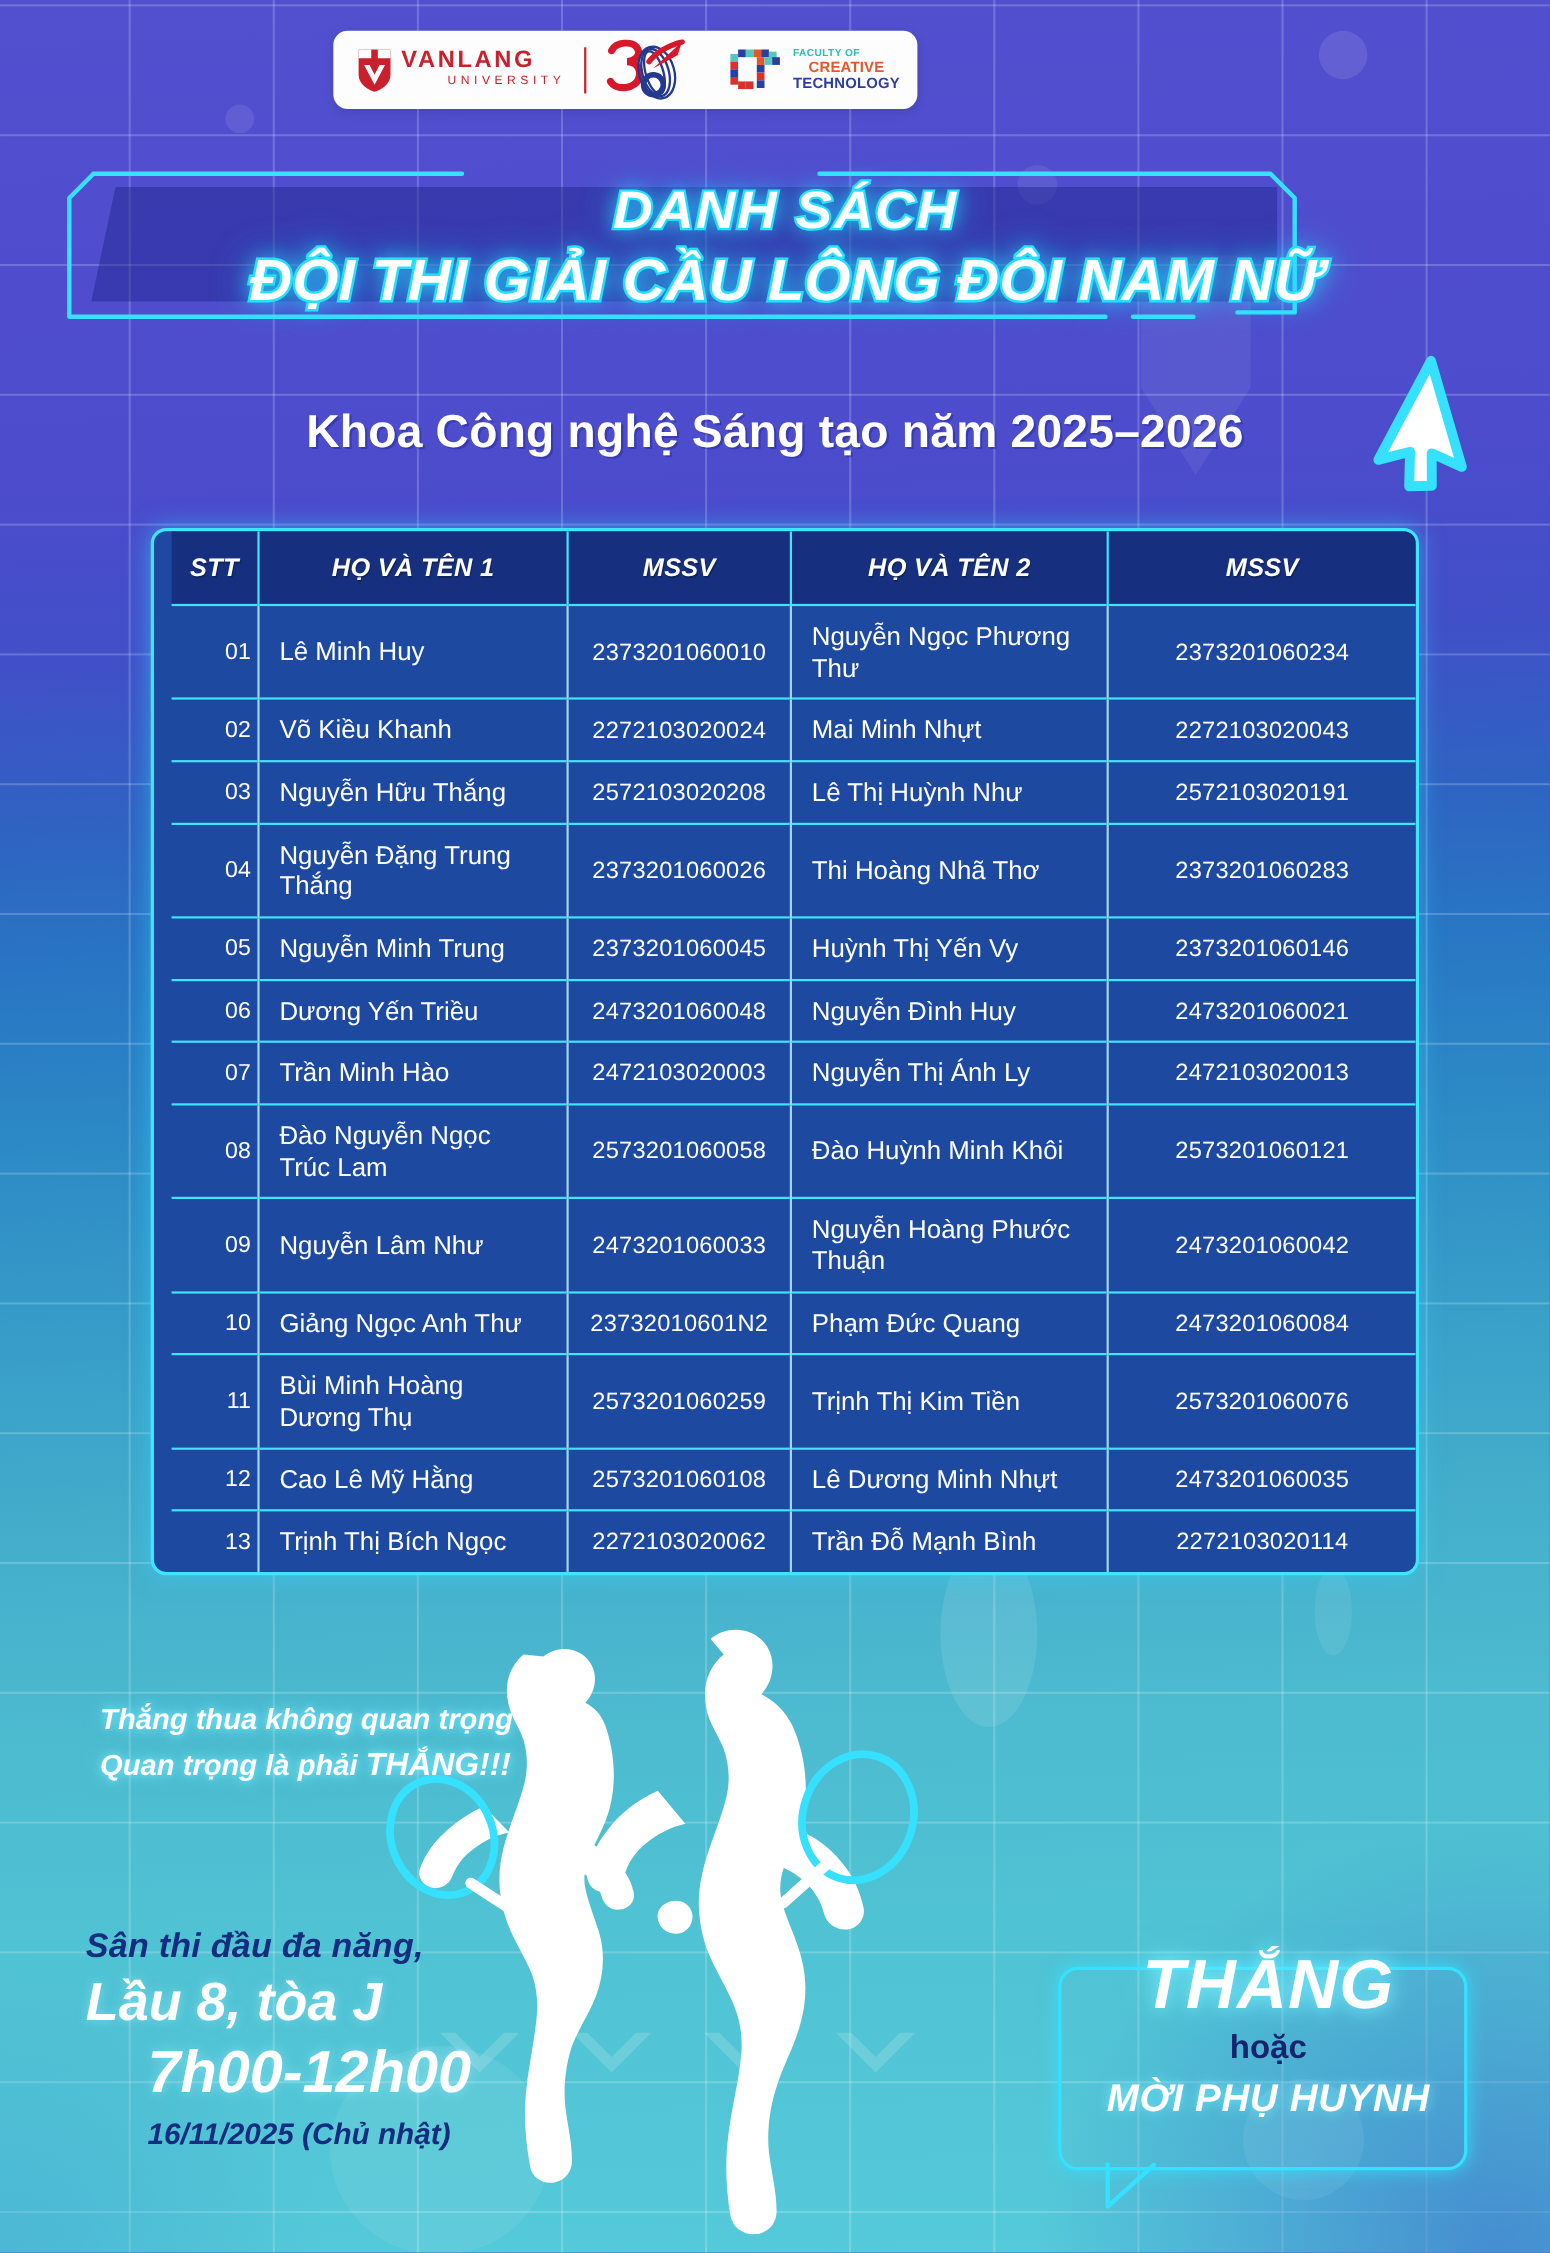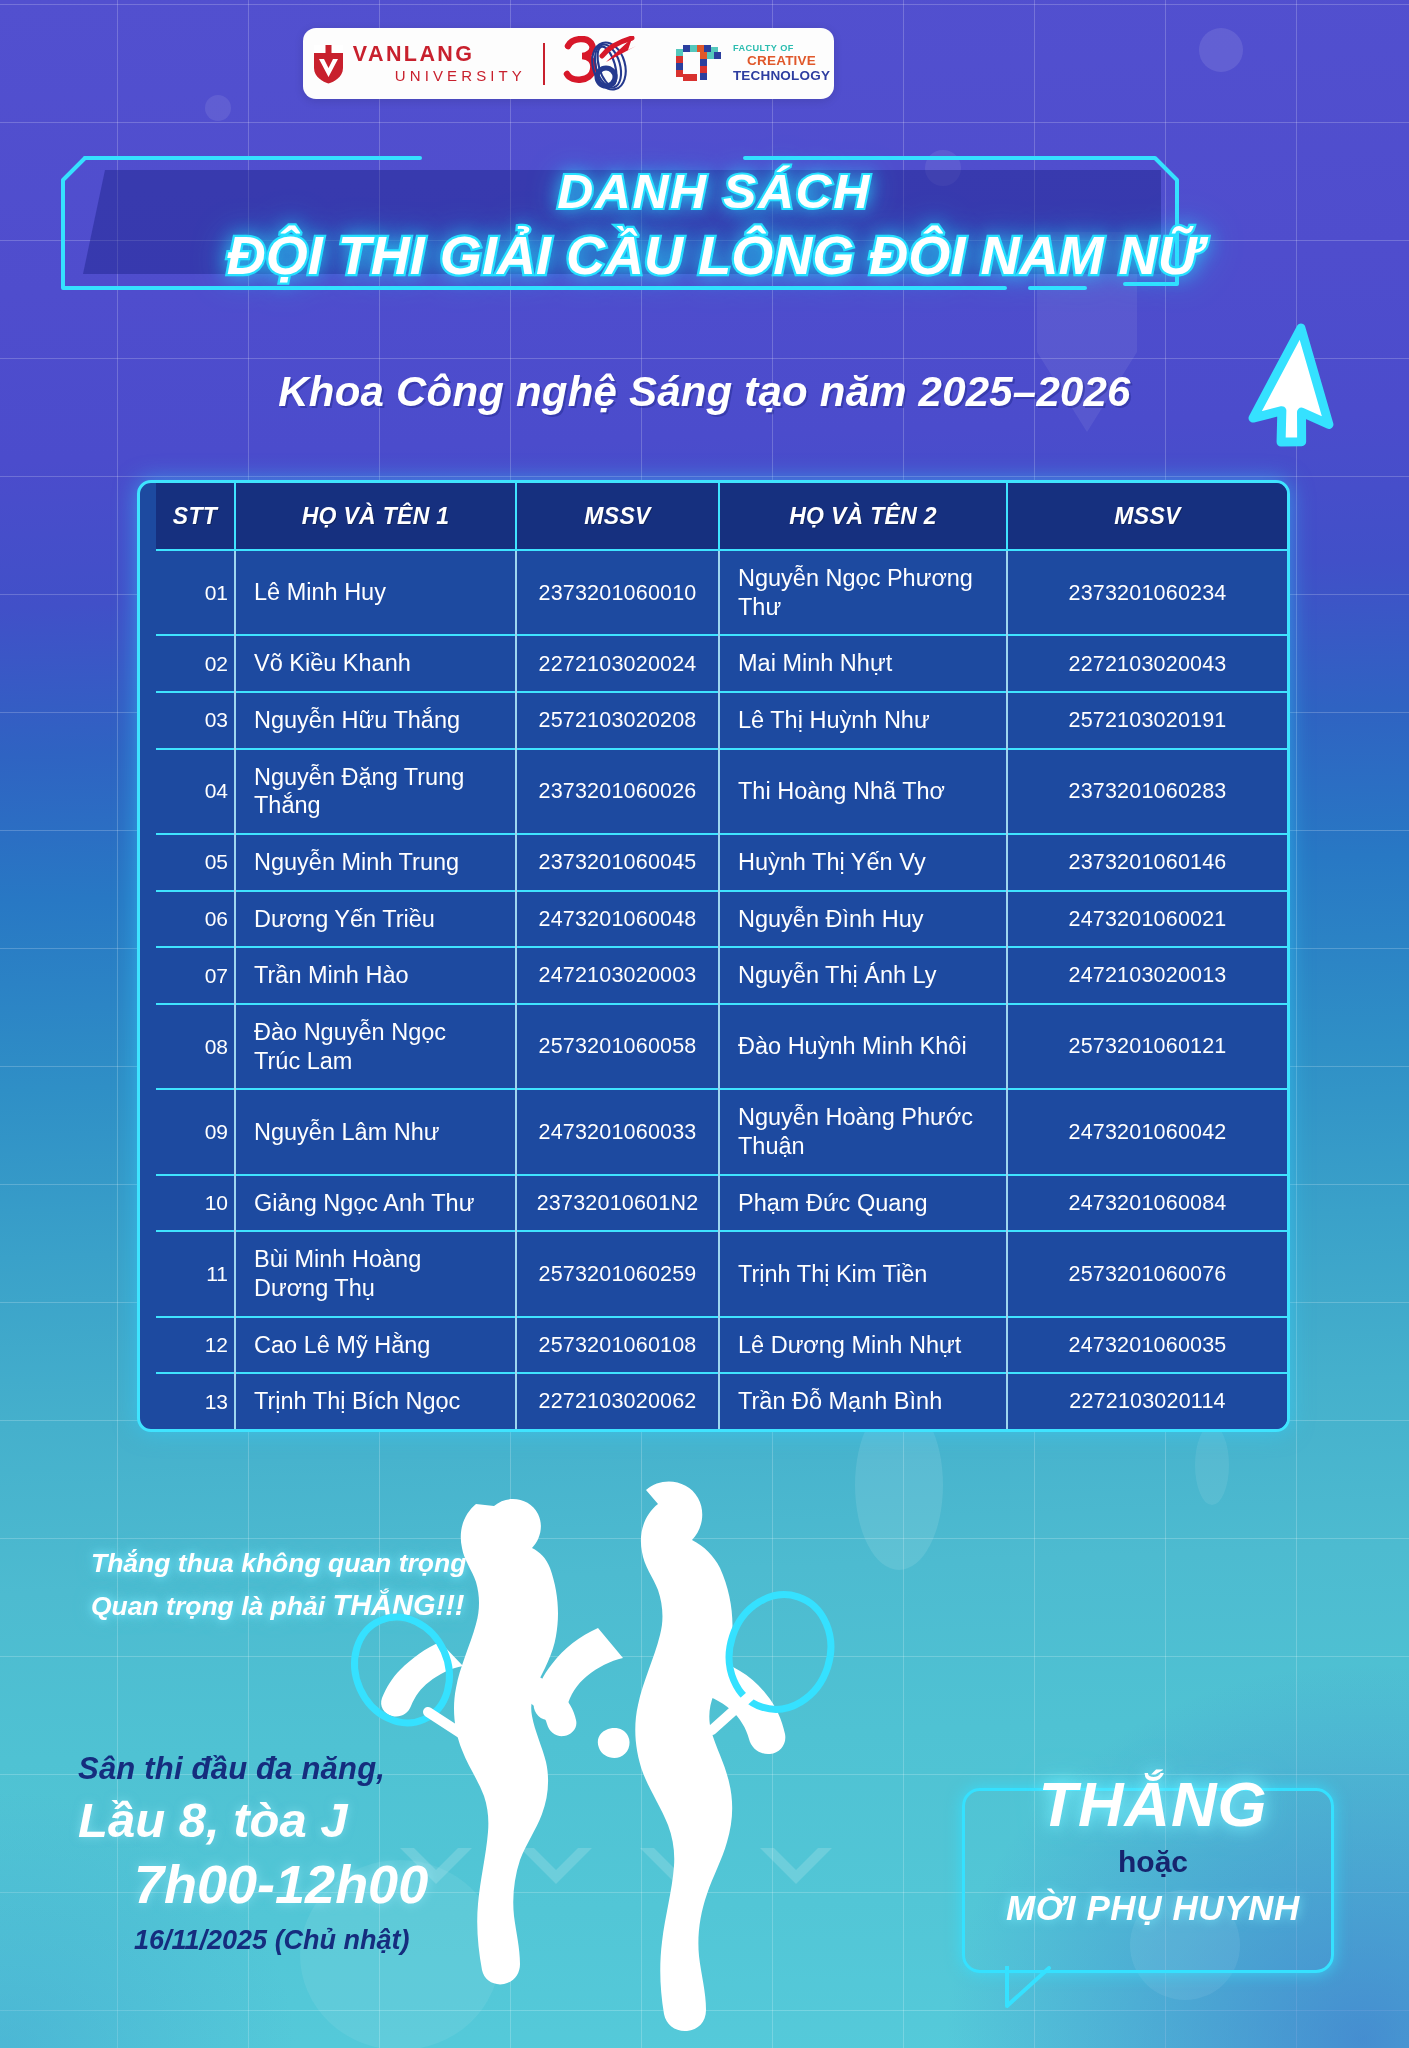--- a/index.html
+++ b/index.html
@@ -71,21 +71,21 @@
   }
   .vl-logo{ display:flex; align-items:flex-start; gap:9px; padding-left:6px;}
   .vl-shield{ width:31px; height:40px; position:relative;}
   .vl-wordmark{ line-height:1;}
   .vl-name{
     font-family:"Liberation Sans", sans-serif;
     font-weight:700; font-size:21.5px; letter-spacing:2.4px; color:#c8202d;
   }
   .vl-sub{
     font-family:"Liberation Sans", sans-serif;
-    font-weight:400; font-size:15px; letter-spacing:4.1px; color:#c8202d; margin-top:3px;margin-left:42px;
+    font-weight:400; font-size:11px; letter-spacing:4.1px; color:#c8202d; margin-top:3px;margin-left:42px;
   }
   .divider-v{ width:2px; height:42px; background:#c8202d; margin:0 17px;}
   .logo30{ width:78px; height:56px; position:relative; }
   .ct-logo{ display:flex; align-items:center; gap:7px; margin-left:34px;}
   .ct-mark{ width:52px; height:42px; position:relative;}
   .ct-text{ line-height:1.05; }
   .ct-l1{ font-size:9.2px; font-weight:700; color:#2bbdb0; letter-spacing:.4px;}
   .ct-l2{ font-size:13.5px; font-weight:700; color:#e0582b; letter-spacing:.2px; margin-top:1px;text-align:center;}
   .ct-l3{ font-size:13.5px; font-weight:700; color:#2d3da0; letter-spacing:.2px; margin-top:1px;}
 
@@ -111,21 +111,21 @@
     font-weight:700; font-style:italic; font-size:53px; letter-spacing:0px;
     color:#ffffff;
     -webkit-text-stroke:4.5px #2ae4ff;
     paint-order:stroke fill;
     text-shadow:0 0 18px #25dcff, 0 0 34px rgba(37,220,255,.8);
     transform:scaleX(1.02);
   }
   .subtitle{
     position:absolute; left:0; top:368px; width:1409px; text-align:center;
     font-family:"Liberation Sans", sans-serif;
-    font-weight:700; font-style:italic; font-size:42px; color:#ffffff;
+    font-weight:700; font-size:42px; color:#ffffff;
     letter-spacing:.2px;
     text-shadow:2px 2px 0 rgba(20,30,120,.35);
   }
 
   
   .cursor-ic{ position:absolute; left:1233px; top:318px; width:140px; height:140px; }
 
   
   .table-card{
     position:absolute; left:137px; top:480px;

